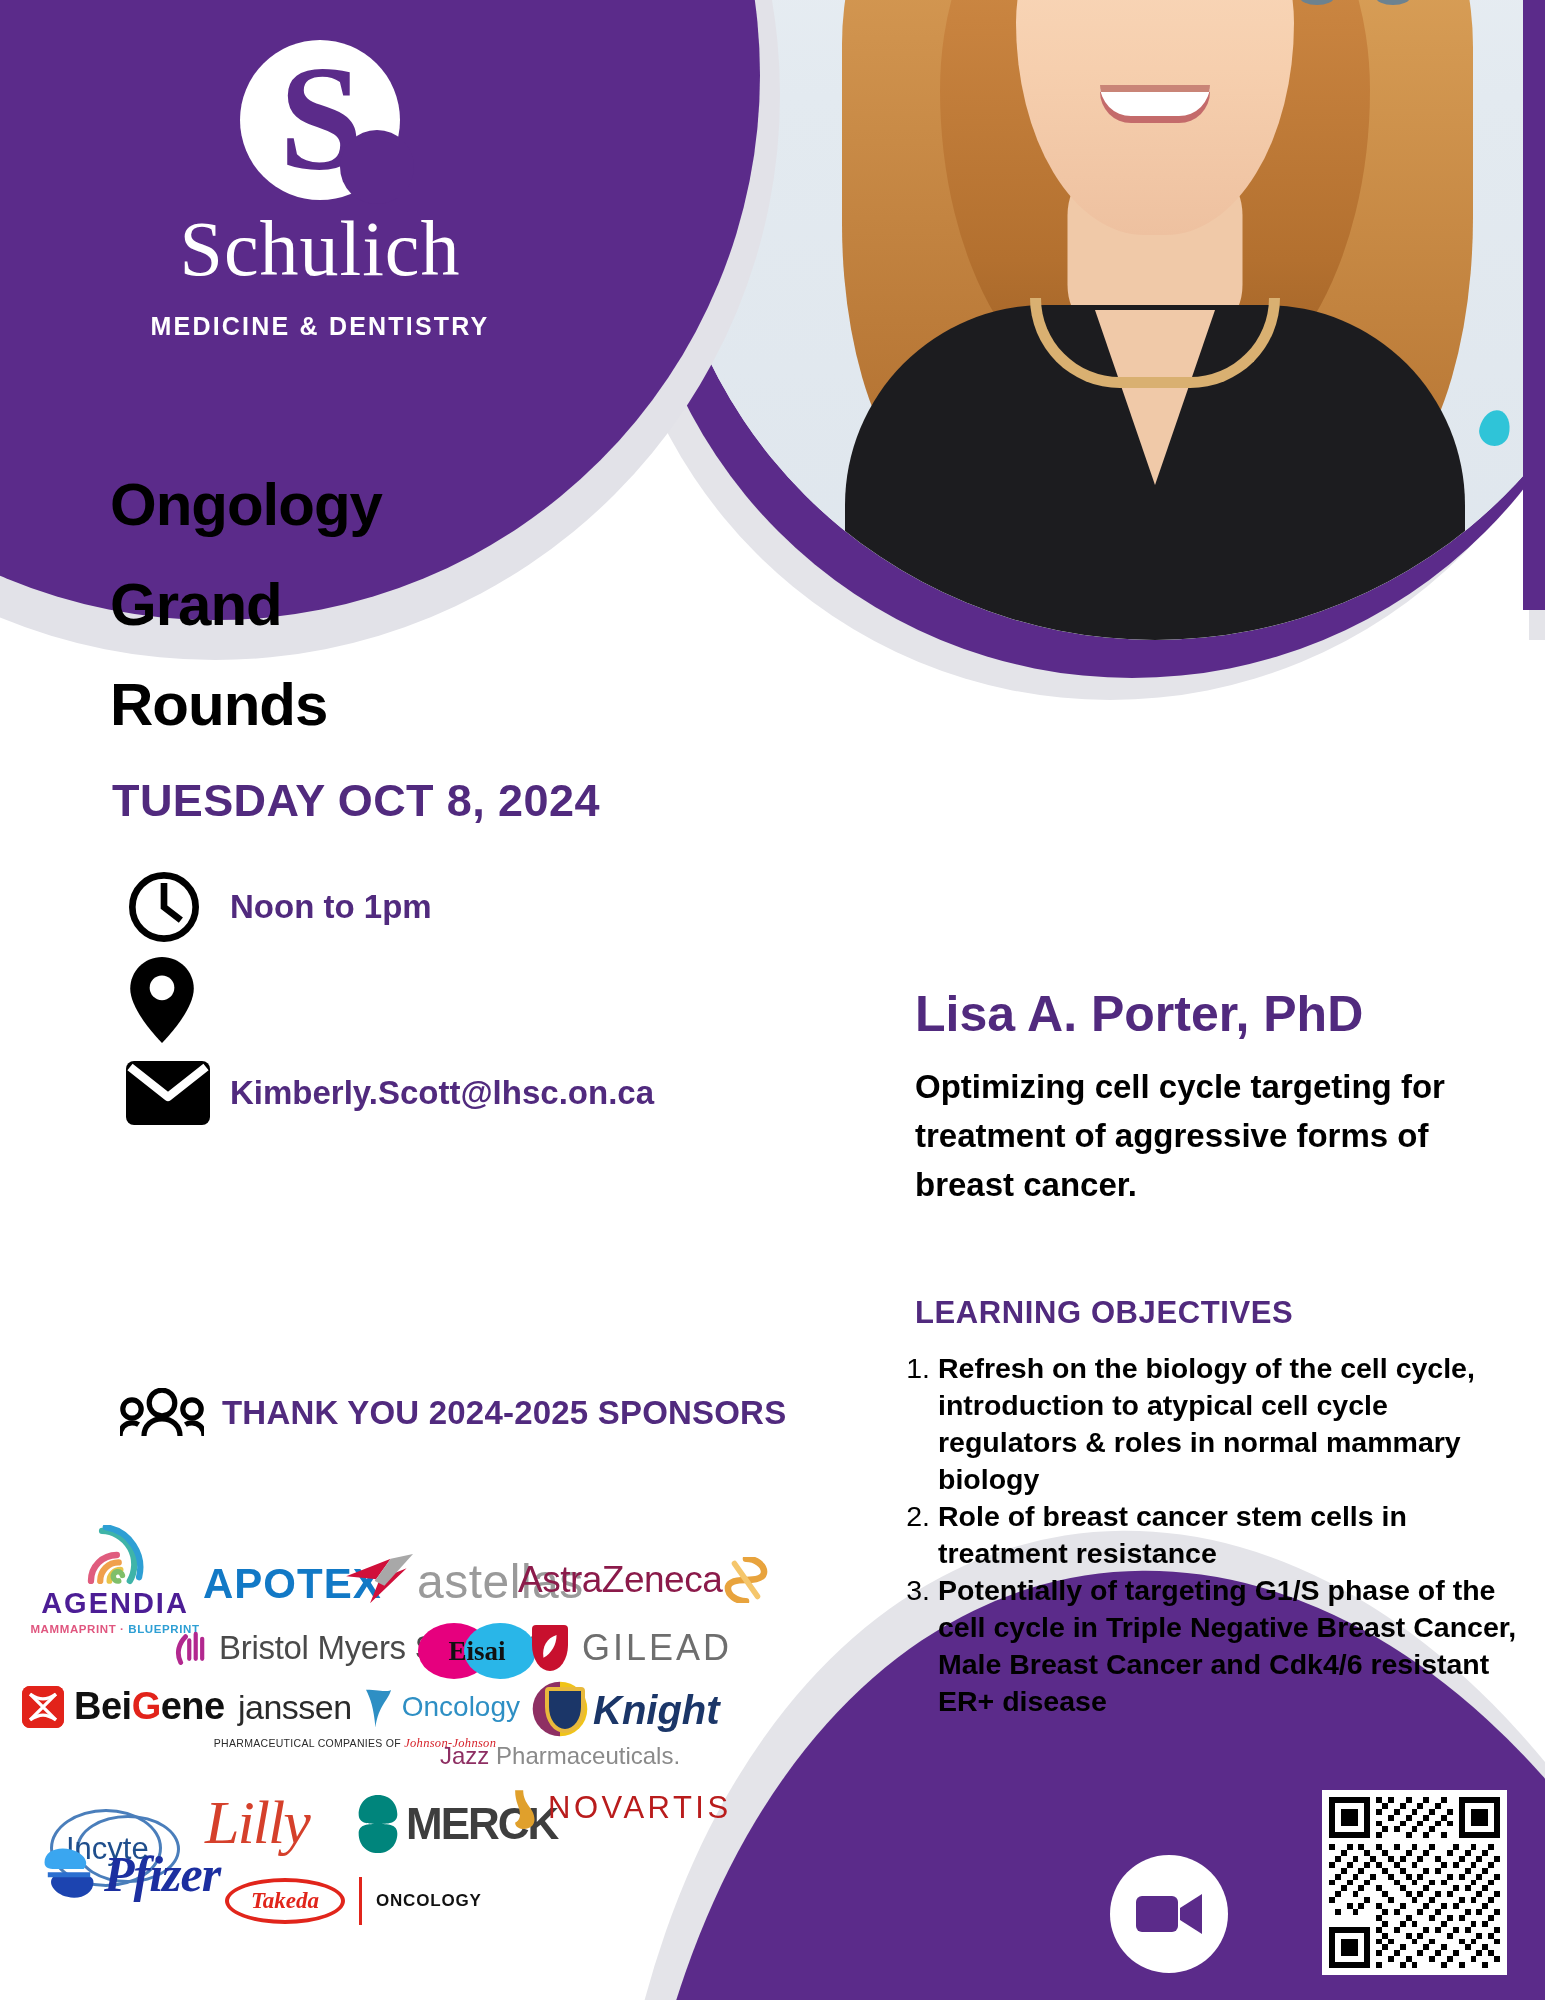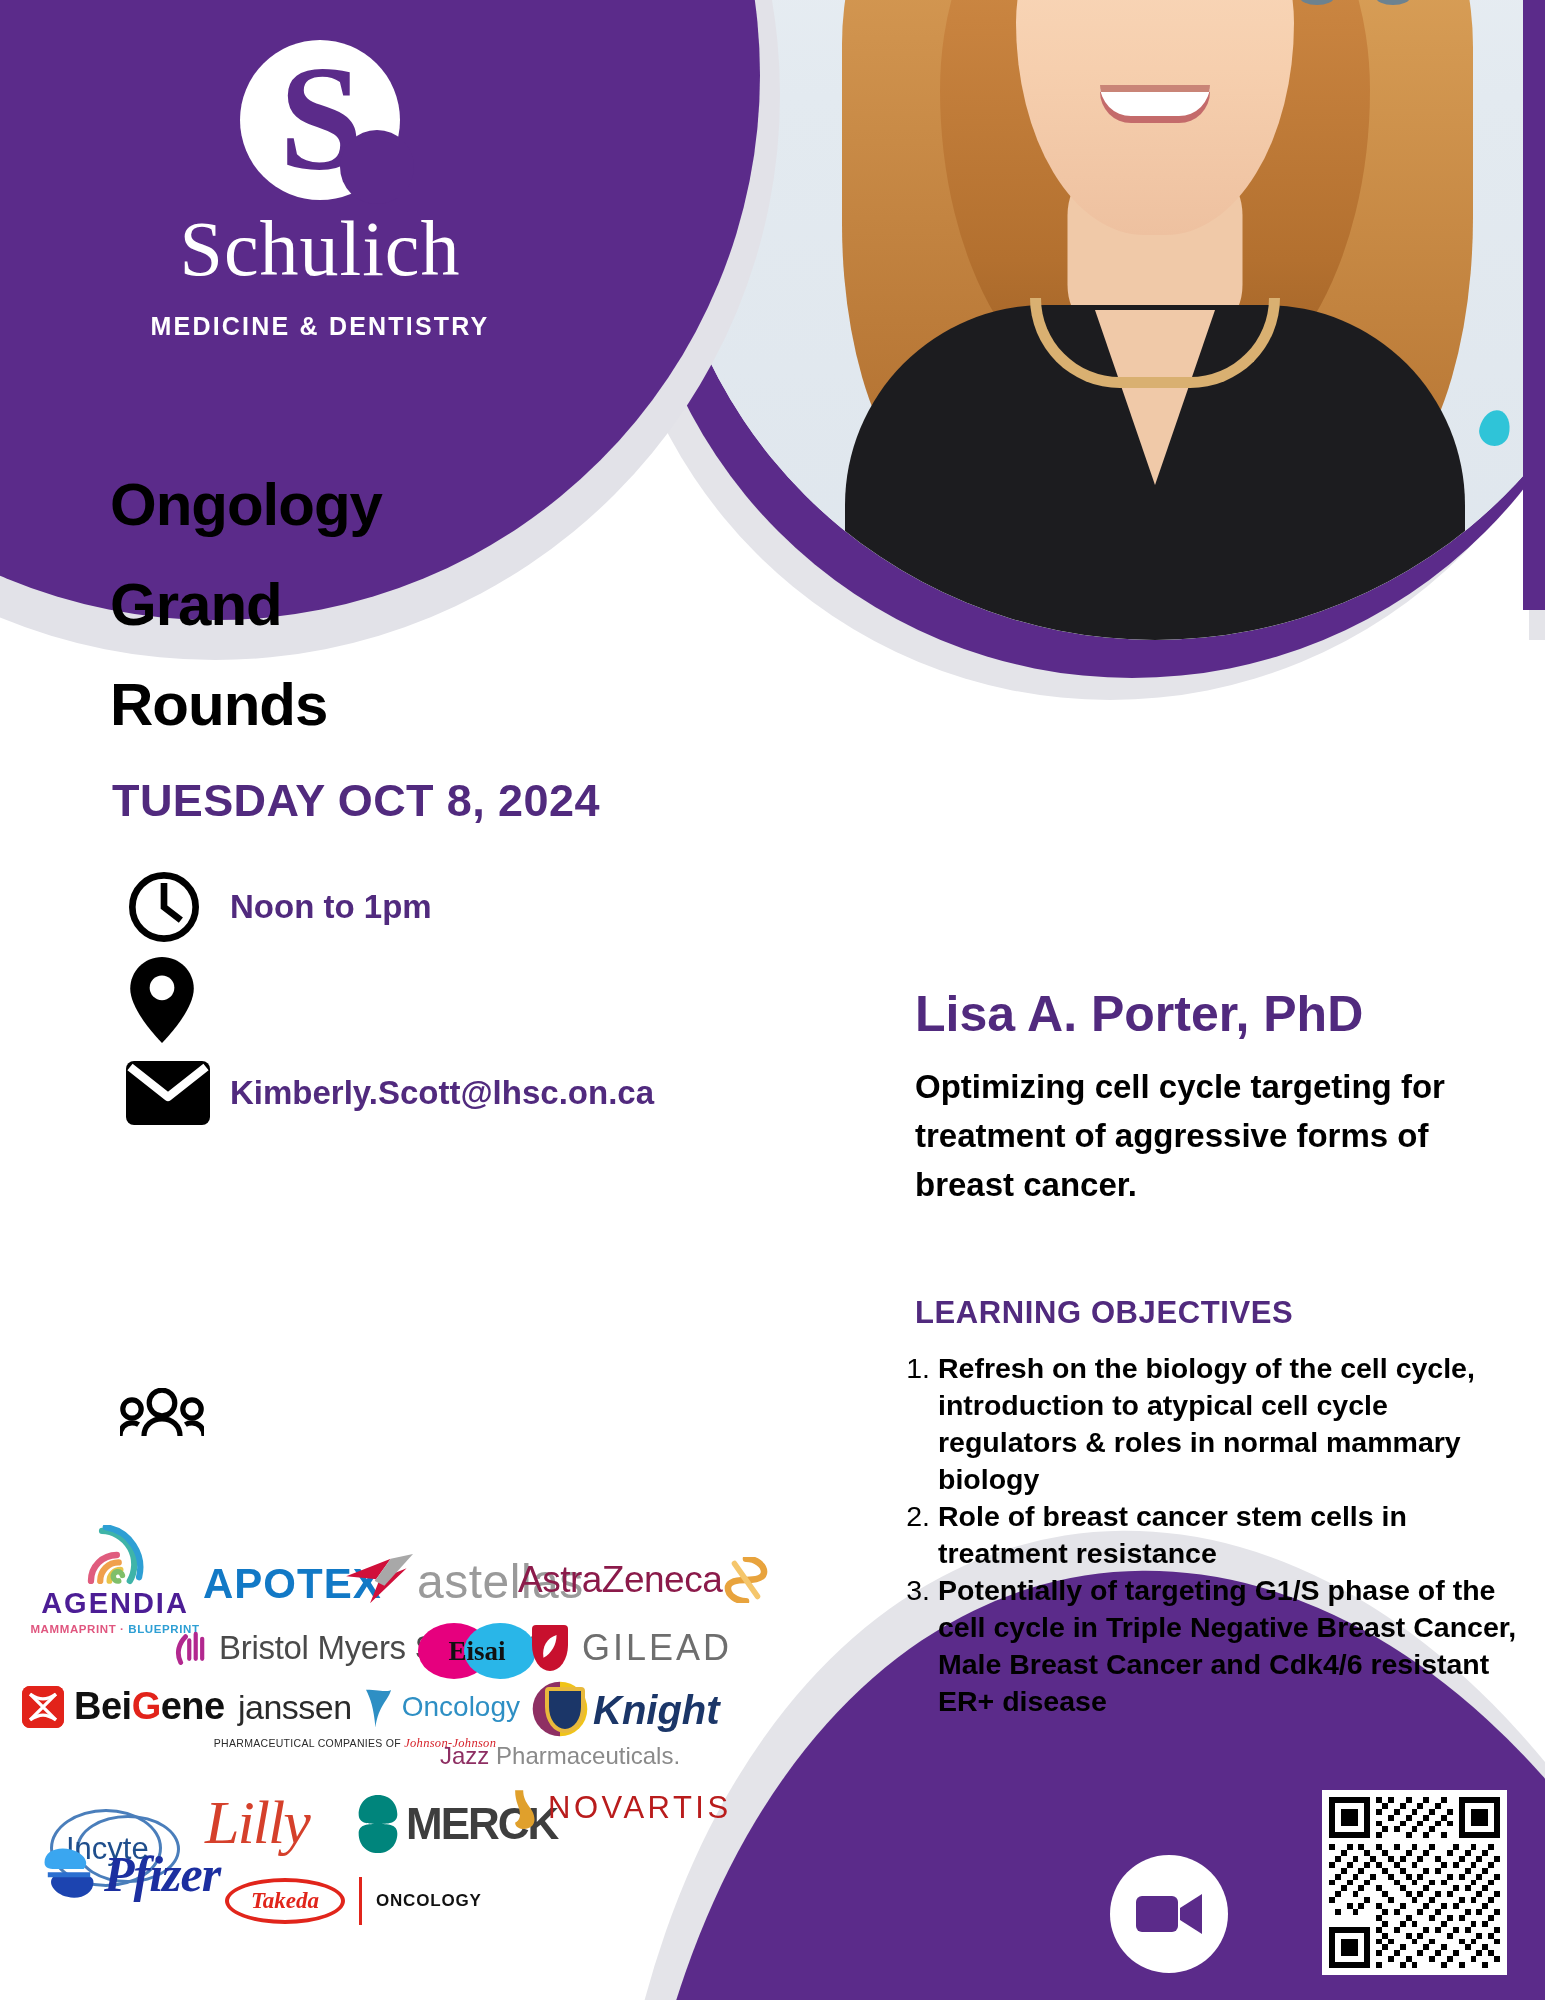--- a/index.html
+++ b/index.html
@@ -396,20 +396,21 @@
     <div class="info-ico">
       <svg width="84" height="50" viewBox="0 0 42 25" aria-hidden="true">
         <circle cx="21" cy="7.5" r="6.4" fill="none" stroke="#000" stroke-width="2.6"></circle>
         <path d="M12 24c0-5.2 4-8.6 9-8.6s9 3.4 9 8.6" fill="none" stroke="#000" stroke-width="2.6"></path>
         <circle cx="6" cy="10.5" r="4.6" fill="none" stroke="#000" stroke-width="2.6"></circle>
         <path d="M0 24c0-4 2.6-6.6 6-6.6 1.3 0 2.4.3 3.3.9" fill="none" stroke="#000" stroke-width="2.6"></path>
         <circle cx="36" cy="10.5" r="4.6" fill="none" stroke="#000" stroke-width="2.6"></circle>
         <path d="M42 24c0-4-2.6-6.6-6-6.6-1.3 0-2.4.3-3.3.9" fill="none" stroke="#000" stroke-width="2.6"></path>
       </svg>
     </div>
+    <div class="sh-txt">THANK YOU 2024-2025 SPONSORS</div>
   </div>
 
   <div class="speaker">Lisa A. Porter, PhD</div>
   <div class="talk">Optimizing cell cycle targeting for treatment of aggressive forms of breast cancer.</div>
 
   <div class="lo-head">LEARNING OBJECTIVES</div>
   <div class="lo-list">
     <div class="lo-item">
       <span class="lo-num">1.</span>
       <span class="lo-txt">Refresh on the biology of the cell cycle, introduction to atypical cell cycle regulators &amp; roles in normal mammary biology</span>

